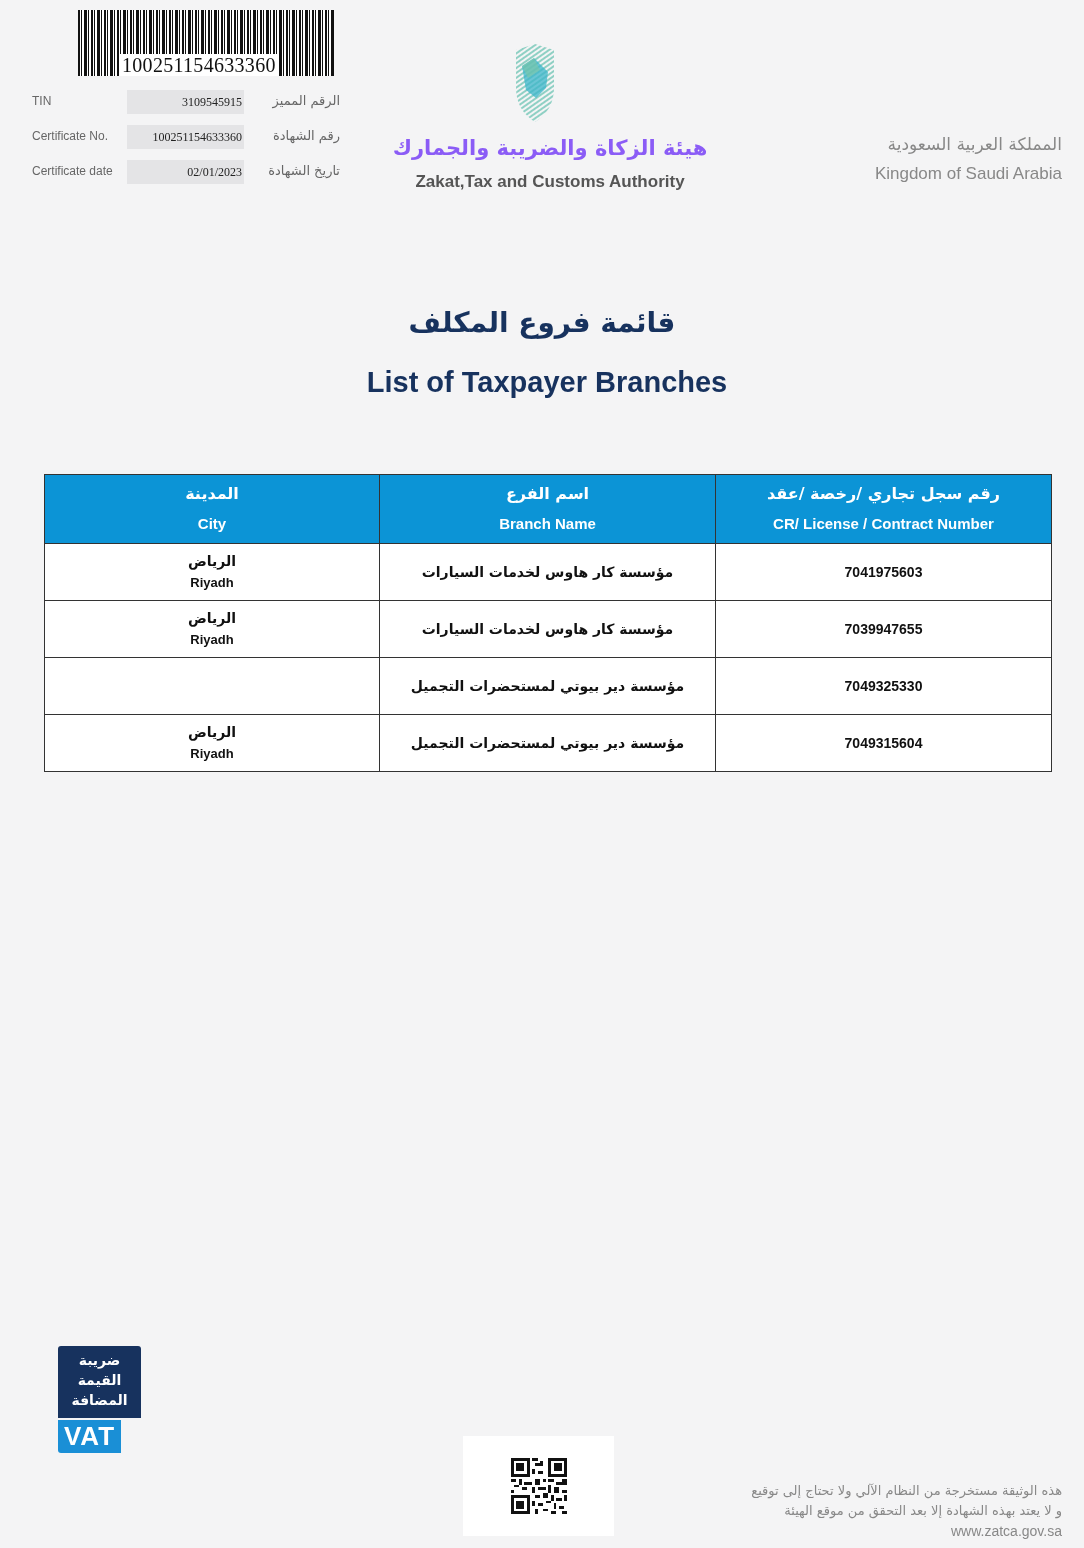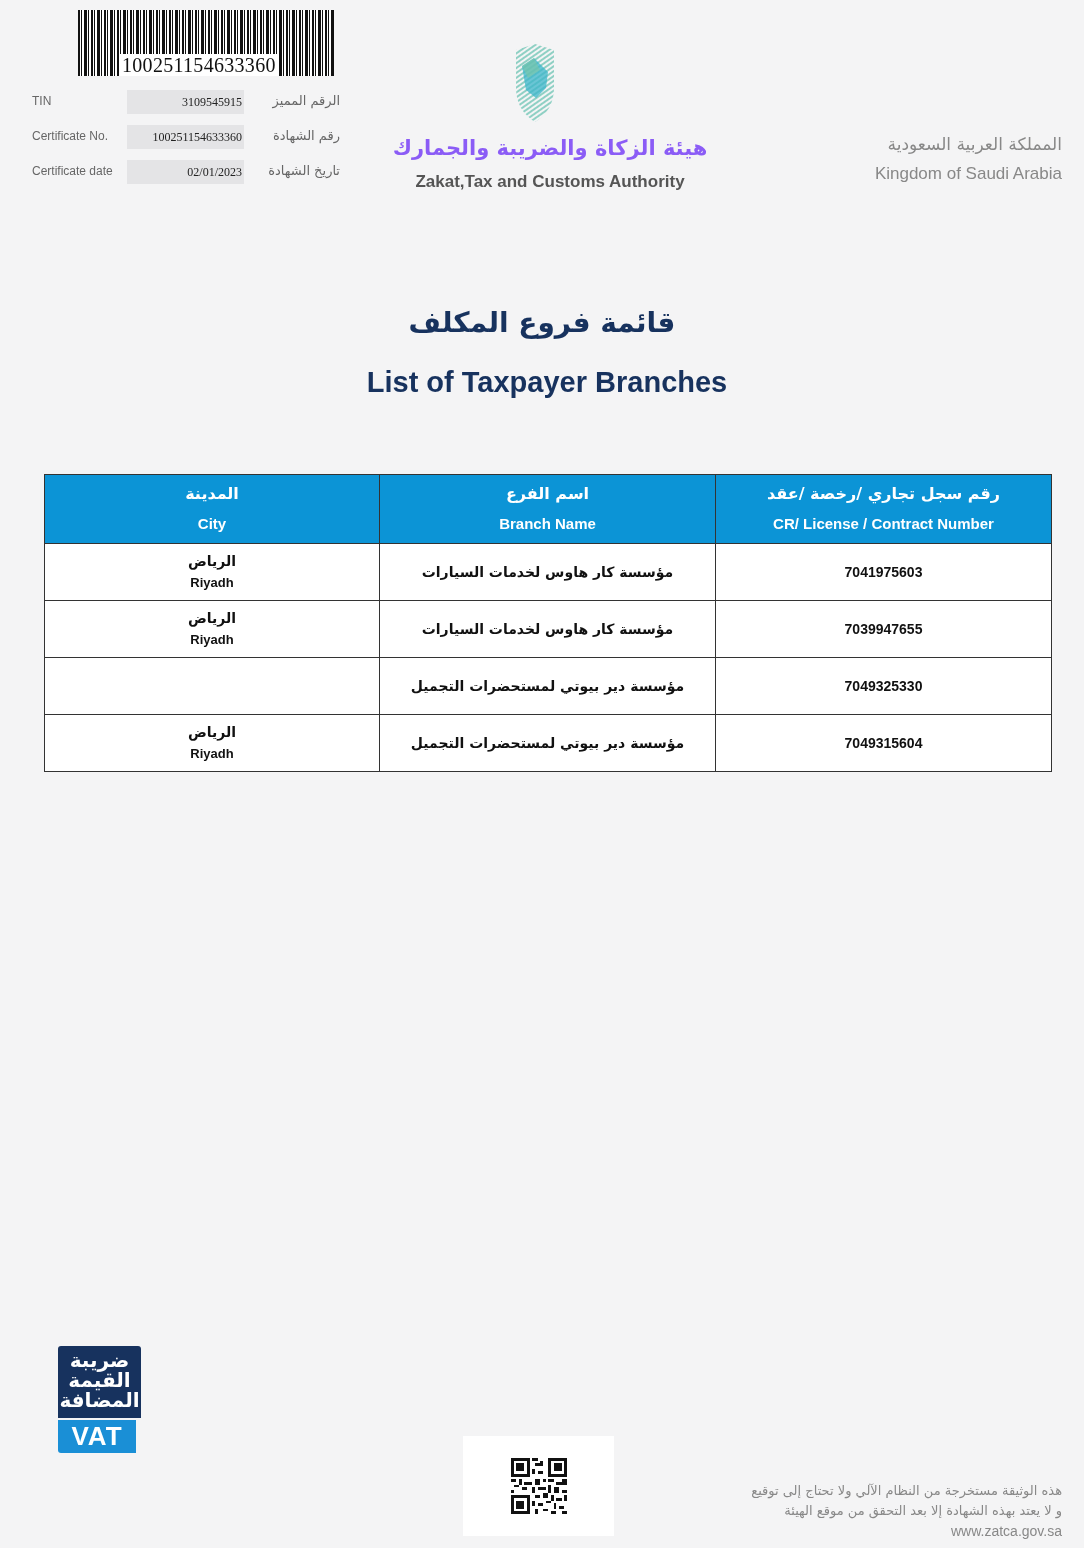--- a/index.html
+++ b/index.html
@@ -44,22 +44,22 @@
   .th-ar { display:block; font-size:16px; font-weight:bold; direction:rtl; line-height:26px; }
   .th-en { display:block; font-family:"Liberation Sans", sans-serif; font-size:15px; font-weight:bold; line-height:26px; margin-top:4px; }
   .branch-table td { height:56px; font-size:14px; font-weight:bold; color:#111; }
   .cell-ar { display:block; direction:rtl; font-size:14px; font-weight:bold; line-height:20px; }
   .cell-en { display:block; font-family:Liberation Sans, sans-serif; font-size:13px; font-weight:bold; line-height:20px; margin-top:2px; }
   .num { font-family:"Liberation Sans", sans-serif; font-size:14px; font-weight:bold; }
 
   
   .vat-logo { left:58px; top:1346px; width:83px; height:107px; border-radius:3px; overflow:hidden; }
   .vat-top { position:absolute; left:0; top:0; width:83px; height:72px; background:#17325e; color:#fff;
-    font-size:20px; font-weight:bold; line-height:20px; text-align:center; direction:rtl; padding-top:4px; box-sizing:border-box; }
-  .vat-bottom { position:absolute; left:0; top:74px; width:78px; height:33px; background:#1a8fd6; color:#fff;
+    font-size:14px; font-weight:bold; line-height:20px; text-align:center; direction:rtl; padding-top:4px; box-sizing:border-box; }
+  .vat-bottom { position:absolute; left:0; top:74px; width:63px; height:33px; background:#1a8fd6; color:#fff;
     font-family:"Liberation Sans", sans-serif; font-size:26px; font-weight:bold; text-align:center; line-height:33px; letter-spacing:1px; }
 
   .footer-link { top:1560px; font-family:Liberation Sans, sans-serif; font-size:19px; color:#666; }
   .qr-box { left:463px; top:1436px; width:151px; height:100px; background:#fff; }
   .qr { position:absolute; left:48px; top:22px; width:56px; height:56px; }
 
   .disclaimer { right:22px; top:1481px; width:400px; text-align:right; font-size:13px; color:#888; line-height:20px; }
   .disclaimer .ar { direction:rtl; }
 </style>
 </head>

